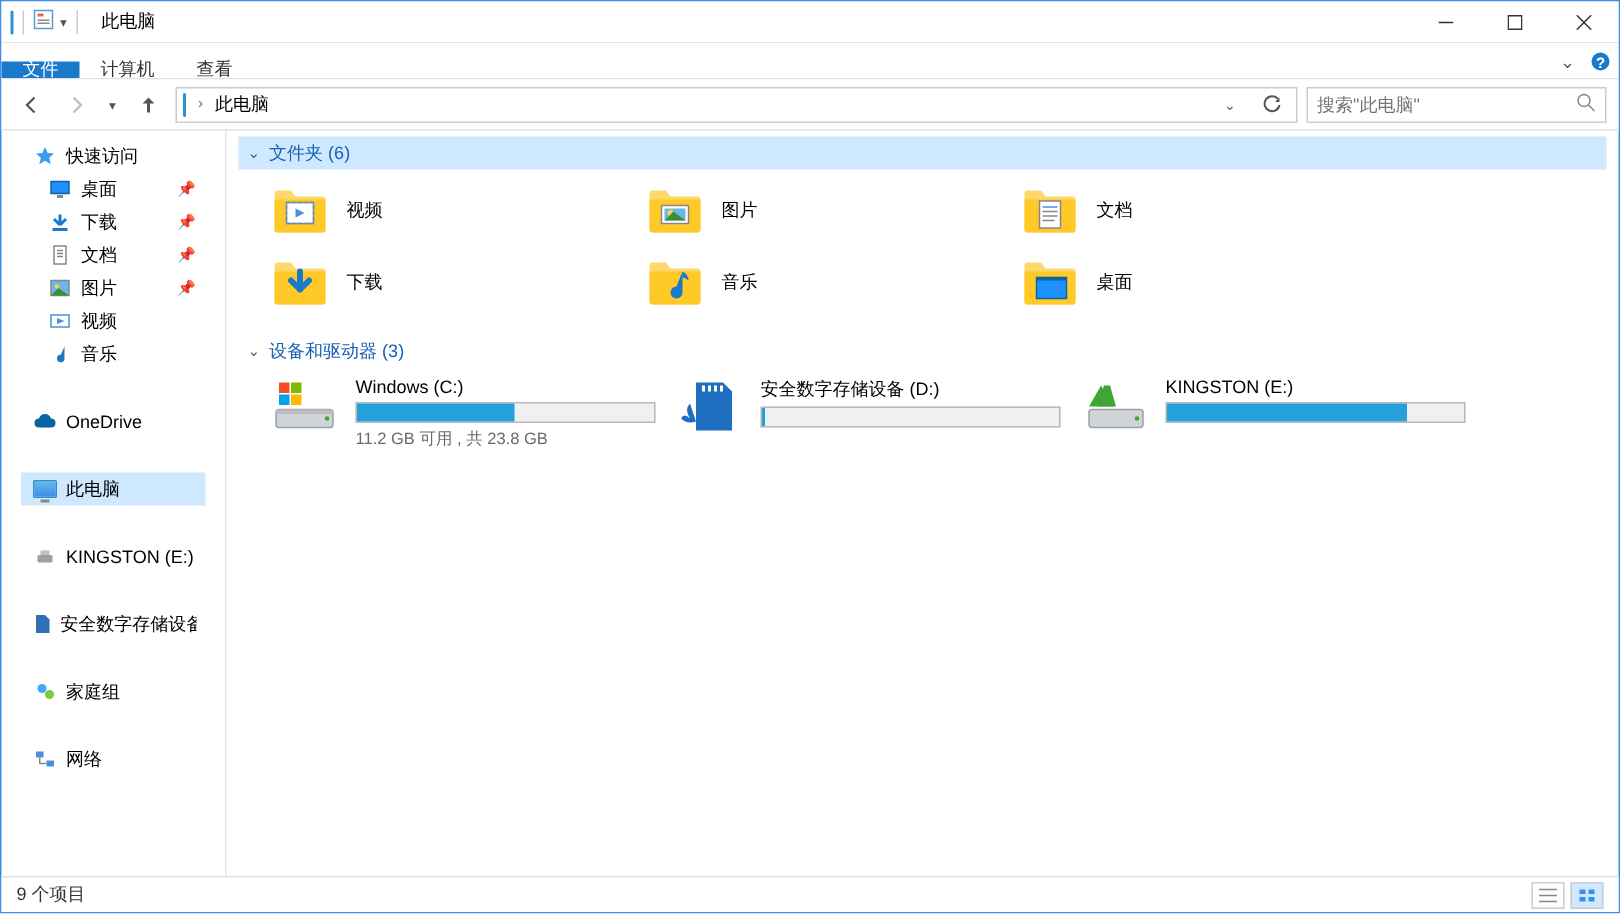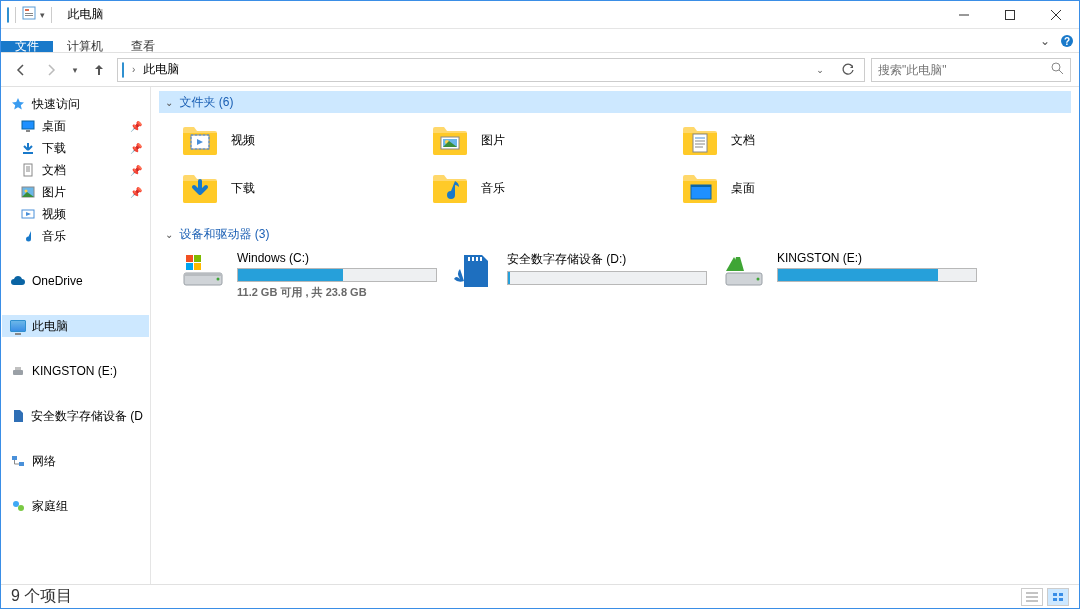--- a/index.html
+++ b/index.html
@@ -31,21 +31,21 @@
 .addrbox .crumb { display: flex; align-items: center; gap: 4px; font-size: 12px; }
 .addrbox .spacer { flex:1; }
 .addrbox .chev { color:#666; font-size:10px; padding:0 4px;}
 .searchbox { width: 200px; height: 24px; border: 1px solid #ccc; display: flex; align-items: center; padding: 0 6px; color: #888; }
 .searchbox input { border: none; outline: none; flex: 1; font-size: 12px; color:#888; }
 
 
 .body { flex: 1; display: flex; min-height: 0; }
 
 
-.sidebar { width: 150px; border-right: 1px solid #e5e5e5; padding: 6px 1px; overflow: hidden; }
+.sidebar { width: 150px; border-right: 1px solid #e5e5e5; padding: 6px 13px; overflow: hidden; }
 .nav-item { height: 22px; display: flex; align-items: center; padding: 0 6px 0 18px; gap: 6px; position: relative; white-space: nowrap; }
 .nav-item.top { padding-left: 8px; font-weight: normal; margin-top: 23px; }
 .nav-item.top:first-child { margin-top: 0; }
 .nav-item .pin { position: absolute; right: 6px; color: #777; font-size: 10px; }
 .nav-item.selected { background: #cde8ff; }
 .nav-item .ico { width: 16px; height: 16px; display:inline-flex; align-items:center; justify-content:center; }
 
 
 .content { flex: 1; overflow: auto; padding: 4px 8px; }
 .group-header { height: 22px; display: flex; align-items: center; gap: 6px; color: #1a5fb4; font-size: 12px; padding-left: 6px; cursor: default; }
@@ -56,24 +56,24 @@
 .folder-item .fico { width: 42px; height: 42px; position: relative; }
 .folder-item .flabel { font-size: 12px; }
 
 .drive-grid { display: grid; grid-template-columns: repeat(3, 260px); gap: 10px 10px; padding: 6px 6px 10px 20px; }
 .drive-item { display: flex; gap: 10px; }
 .drive-item .dico { width: 48px; height: 40px; display:flex; align-items:center; justify-content:center; }
 .drive-item .dinfo { flex:1; display:flex; flex-direction:column; gap:3px; }
 .drive-item .dname { font-size: 12px; }
 .drive-bar { width: 200px; height: 14px; border: 1px solid #b8b8b8; background: #eef0f2; position: relative; }
 .drive-bar .fill { position: absolute; left:0; top:0; bottom:0; background: #26a0da; }
-.drive-item .dtext { font-size: 11px; color: #6a6a6a; font-weight: bold; }
-
-
-.statusbar { height: 24px; border-top: 1px solid #e1e1e1; display: flex; align-items: center; padding: 0 10px; font-size: 16px; color: #333; background:#fff; }
+.drive-item .dtext { font-size: 11px; color: #6a6a6a; }
+
+
+.statusbar { height: 24px; border-top: 1px solid #e1e1e1; display: flex; align-items: center; padding: 0 10px; font-size: 12px; color: #333; background:#fff; }
 .statusbar .spacer { flex:1; }
 .view-toggle { width: 22px; height: 18px; border: 1px solid #ccc; margin-left: 4px; display:flex; align-items:center; justify-content:center; }
 
 
 .ico-monitor { width:16px; height:12px; border:1.5px solid #2f90d0; border-radius:1px; position:relative; background:linear-gradient(#6bb7e8,#3a8ee6); }
 .ico-monitor::after { content:""; position:absolute; left:4px; right:4px; bottom:-4px; height:2px; background:#888; }
 .folder-svg { width:42px; height:42px; }
 </style>
 </head>
 <body>
@@ -273,36 +273,36 @@
             <svg width="12" height="14" viewBox="0 0 12 14">
               <path d="M2 1 L8 1 L11 4 L11 13 L2 13 Z" fill="#2f6fb5"></path>
             </svg>
           </span>
         <span style="overflow:hidden;text-overflow:clip;">安全数字存储设备 (D:)</span>
       </div>
 
       <div class="nav-item top">
         <span class="ico">
             <svg width="14" height="14" viewBox="0 0 14 14">
+              <circle cx="5" cy="5" r="3" fill="#3fa9f5"></circle>
+              <circle cx="10" cy="9" r="3" fill="#7ac943"></circle>
+            </svg>
+          </span>
+        <span>家庭组</span>
+      </div>
+
+      <div class="nav-item top">
+        <span class="ico">
+            <svg width="14" height="14" viewBox="0 0 14 14">
               <rect x="1" y="2" width="5" height="4" fill="#4a90d9"></rect>
               <rect x="8" y="8" width="5" height="4" fill="#4a90d9"></rect>
               <path d="M3.5 6 L3.5 10 L8 10" stroke="#888" fill="none"></path>
             </svg>
           </span>
         <span>网络</span>
-      </div>
-
-      <div class="nav-item top">
-        <span class="ico">
-            <svg width="14" height="14" viewBox="0 0 14 14">
-              <circle cx="5" cy="5" r="3" fill="#3fa9f5"></circle>
-              <circle cx="10" cy="9" r="3" fill="#7ac943"></circle>
-            </svg>
-          </span>
-        <span>家庭组</span>
       </div>
     </div>
 
     <div class="content">
       <div class="group-header selected">
         <span class="chev">⌄</span>
         <span><span>文件夹</span> (<span>6</span>)</span>
       </div>
       <div class="folder-grid" id="folder-grid">
           <div class="folder-item">

